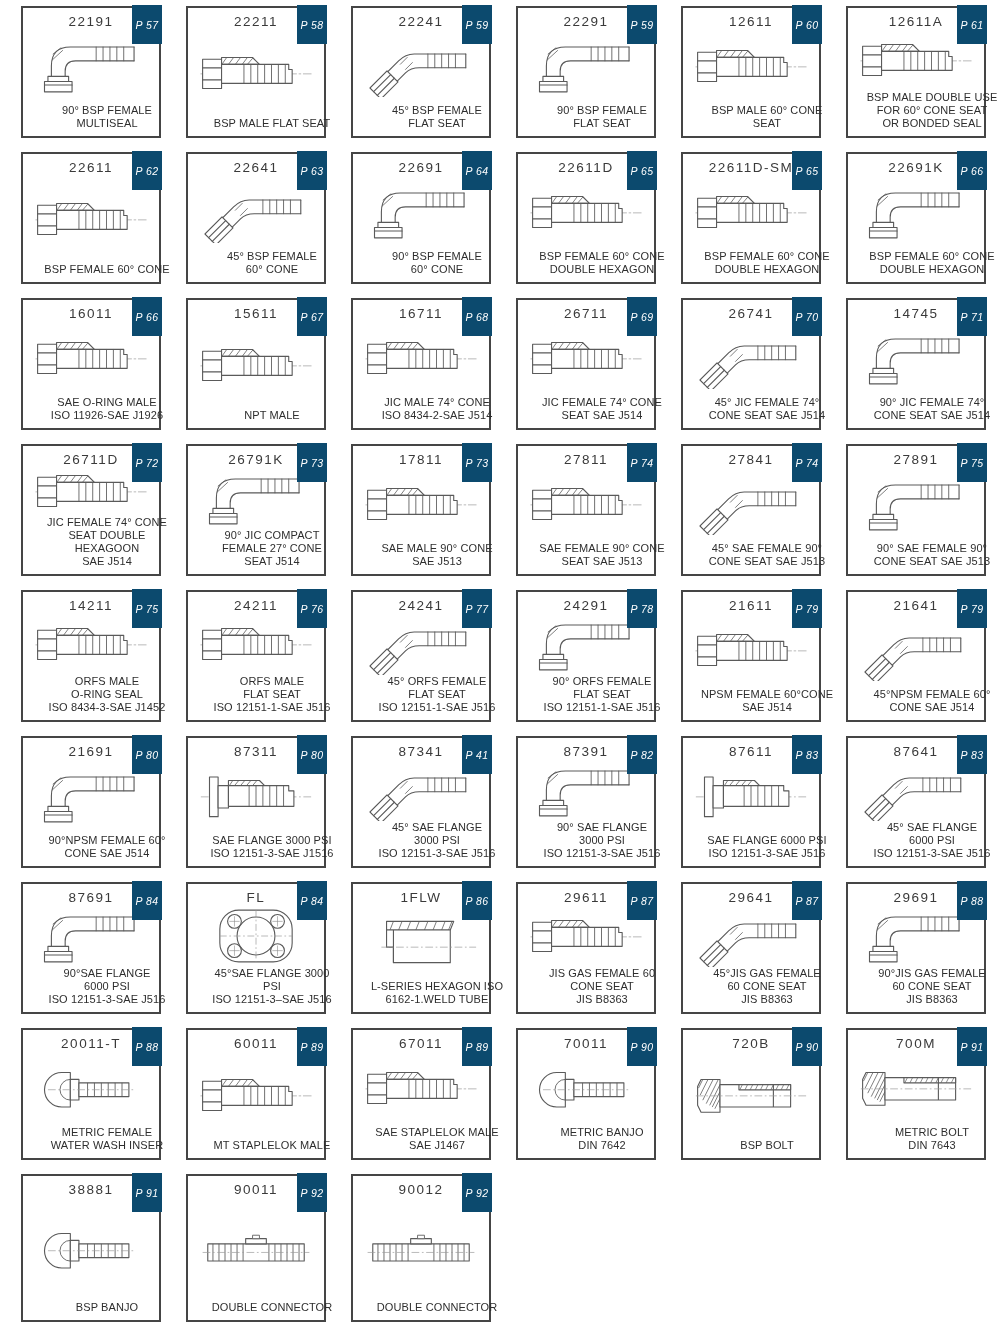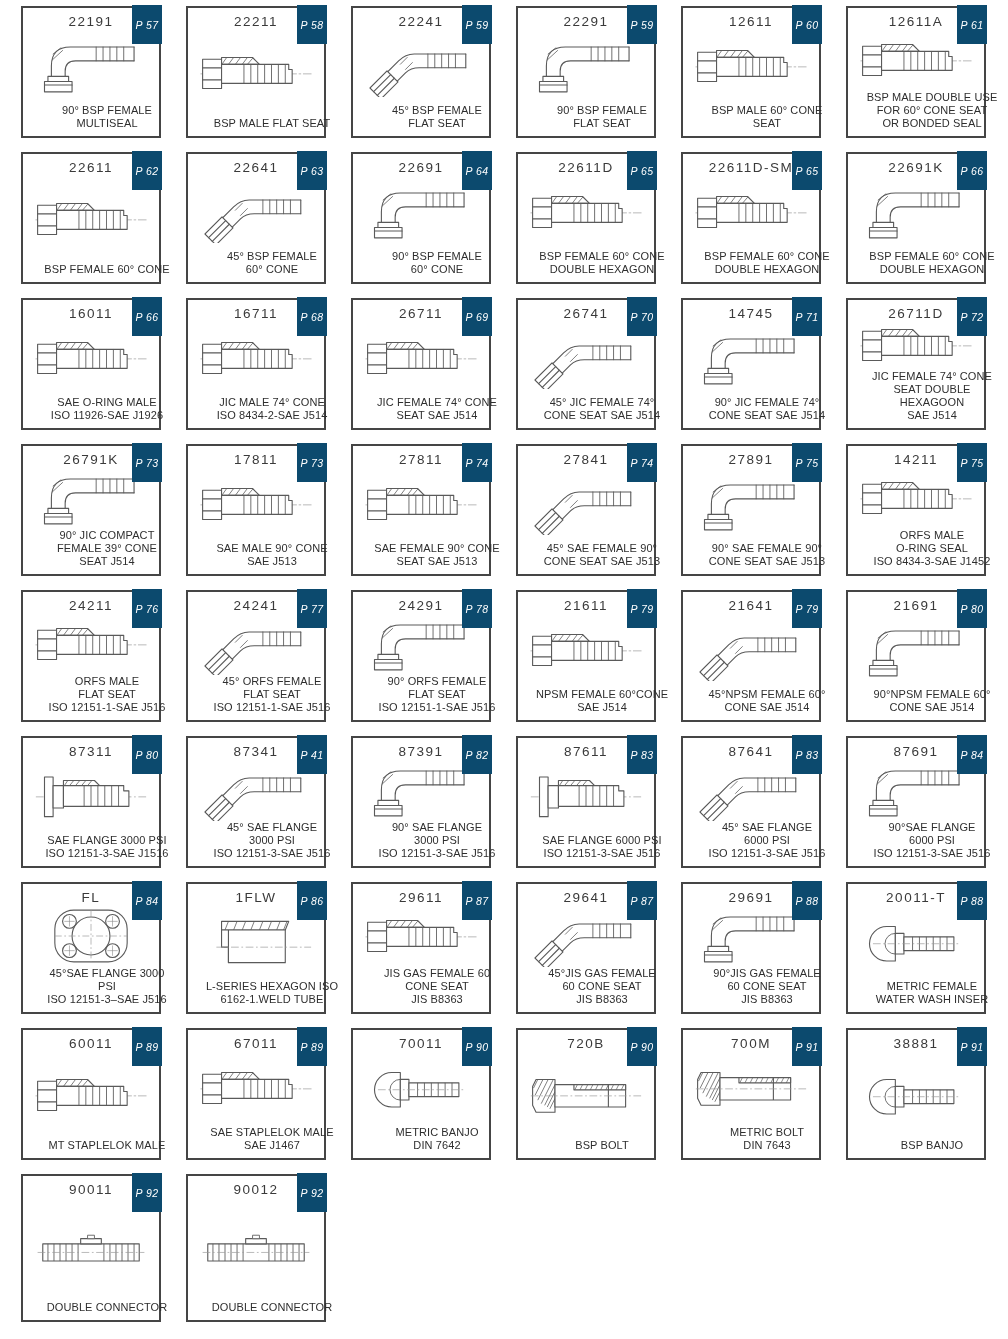--- a/index.html
+++ b/index.html
@@ -369,20 +369,34 @@
           <use href="#sym-straight"></use>
         </svg>
     </div>
     <div class="desc">
       <div>SAE O-RING MALE</div>
       <div>ISO 11926-SAE J1926</div>
       <div></div>
     </div>
   </section>
 
+  <section class="cell">
+    <div class="part-number">15611</div>
+    <div class="badge">P 67</div>
+    <div class="drawing-wrap">
+      <svg viewBox="0 0 140 72">
+          <use href="#sym-straight"></use>
+        </svg>
+    </div>
+    <div class="desc">
+      <div>NPT MALE</div>
+      <div></div>
+      <div></div>
+    </div>
+  </section>
 
   <section class="cell">
     <div class="part-number">16711</div>
     <div class="badge">P 68</div>
     <div class="drawing-wrap">
       <svg viewBox="0 0 140 72">
           <use href="#sym-straight"></use>
         </svg>
     </div>
     <div class="desc">
@@ -455,21 +469,21 @@
   <section class="cell">
     <div class="part-number">26791K</div>
     <div class="badge">P 73</div>
     <div class="drawing-wrap">
       <svg viewBox="0 0 140 72">
           <use href="#sym-elbow90"></use>
         </svg>
     </div>
     <div class="desc">
       <div>90° JIC COMPACT</div>
-      <div>FEMALE 39° CONE</div>
+      <div>FEMALE 27° CONE</div>
       <div>SEAT J514</div>
     </div>
   </section>
 
   <section class="cell">
     <div class="part-number">17811</div>
     <div class="badge">P 73</div>
     <div class="drawing-wrap">
       <svg viewBox="0 0 140 72">
           <use href="#sym-straight"></use>

